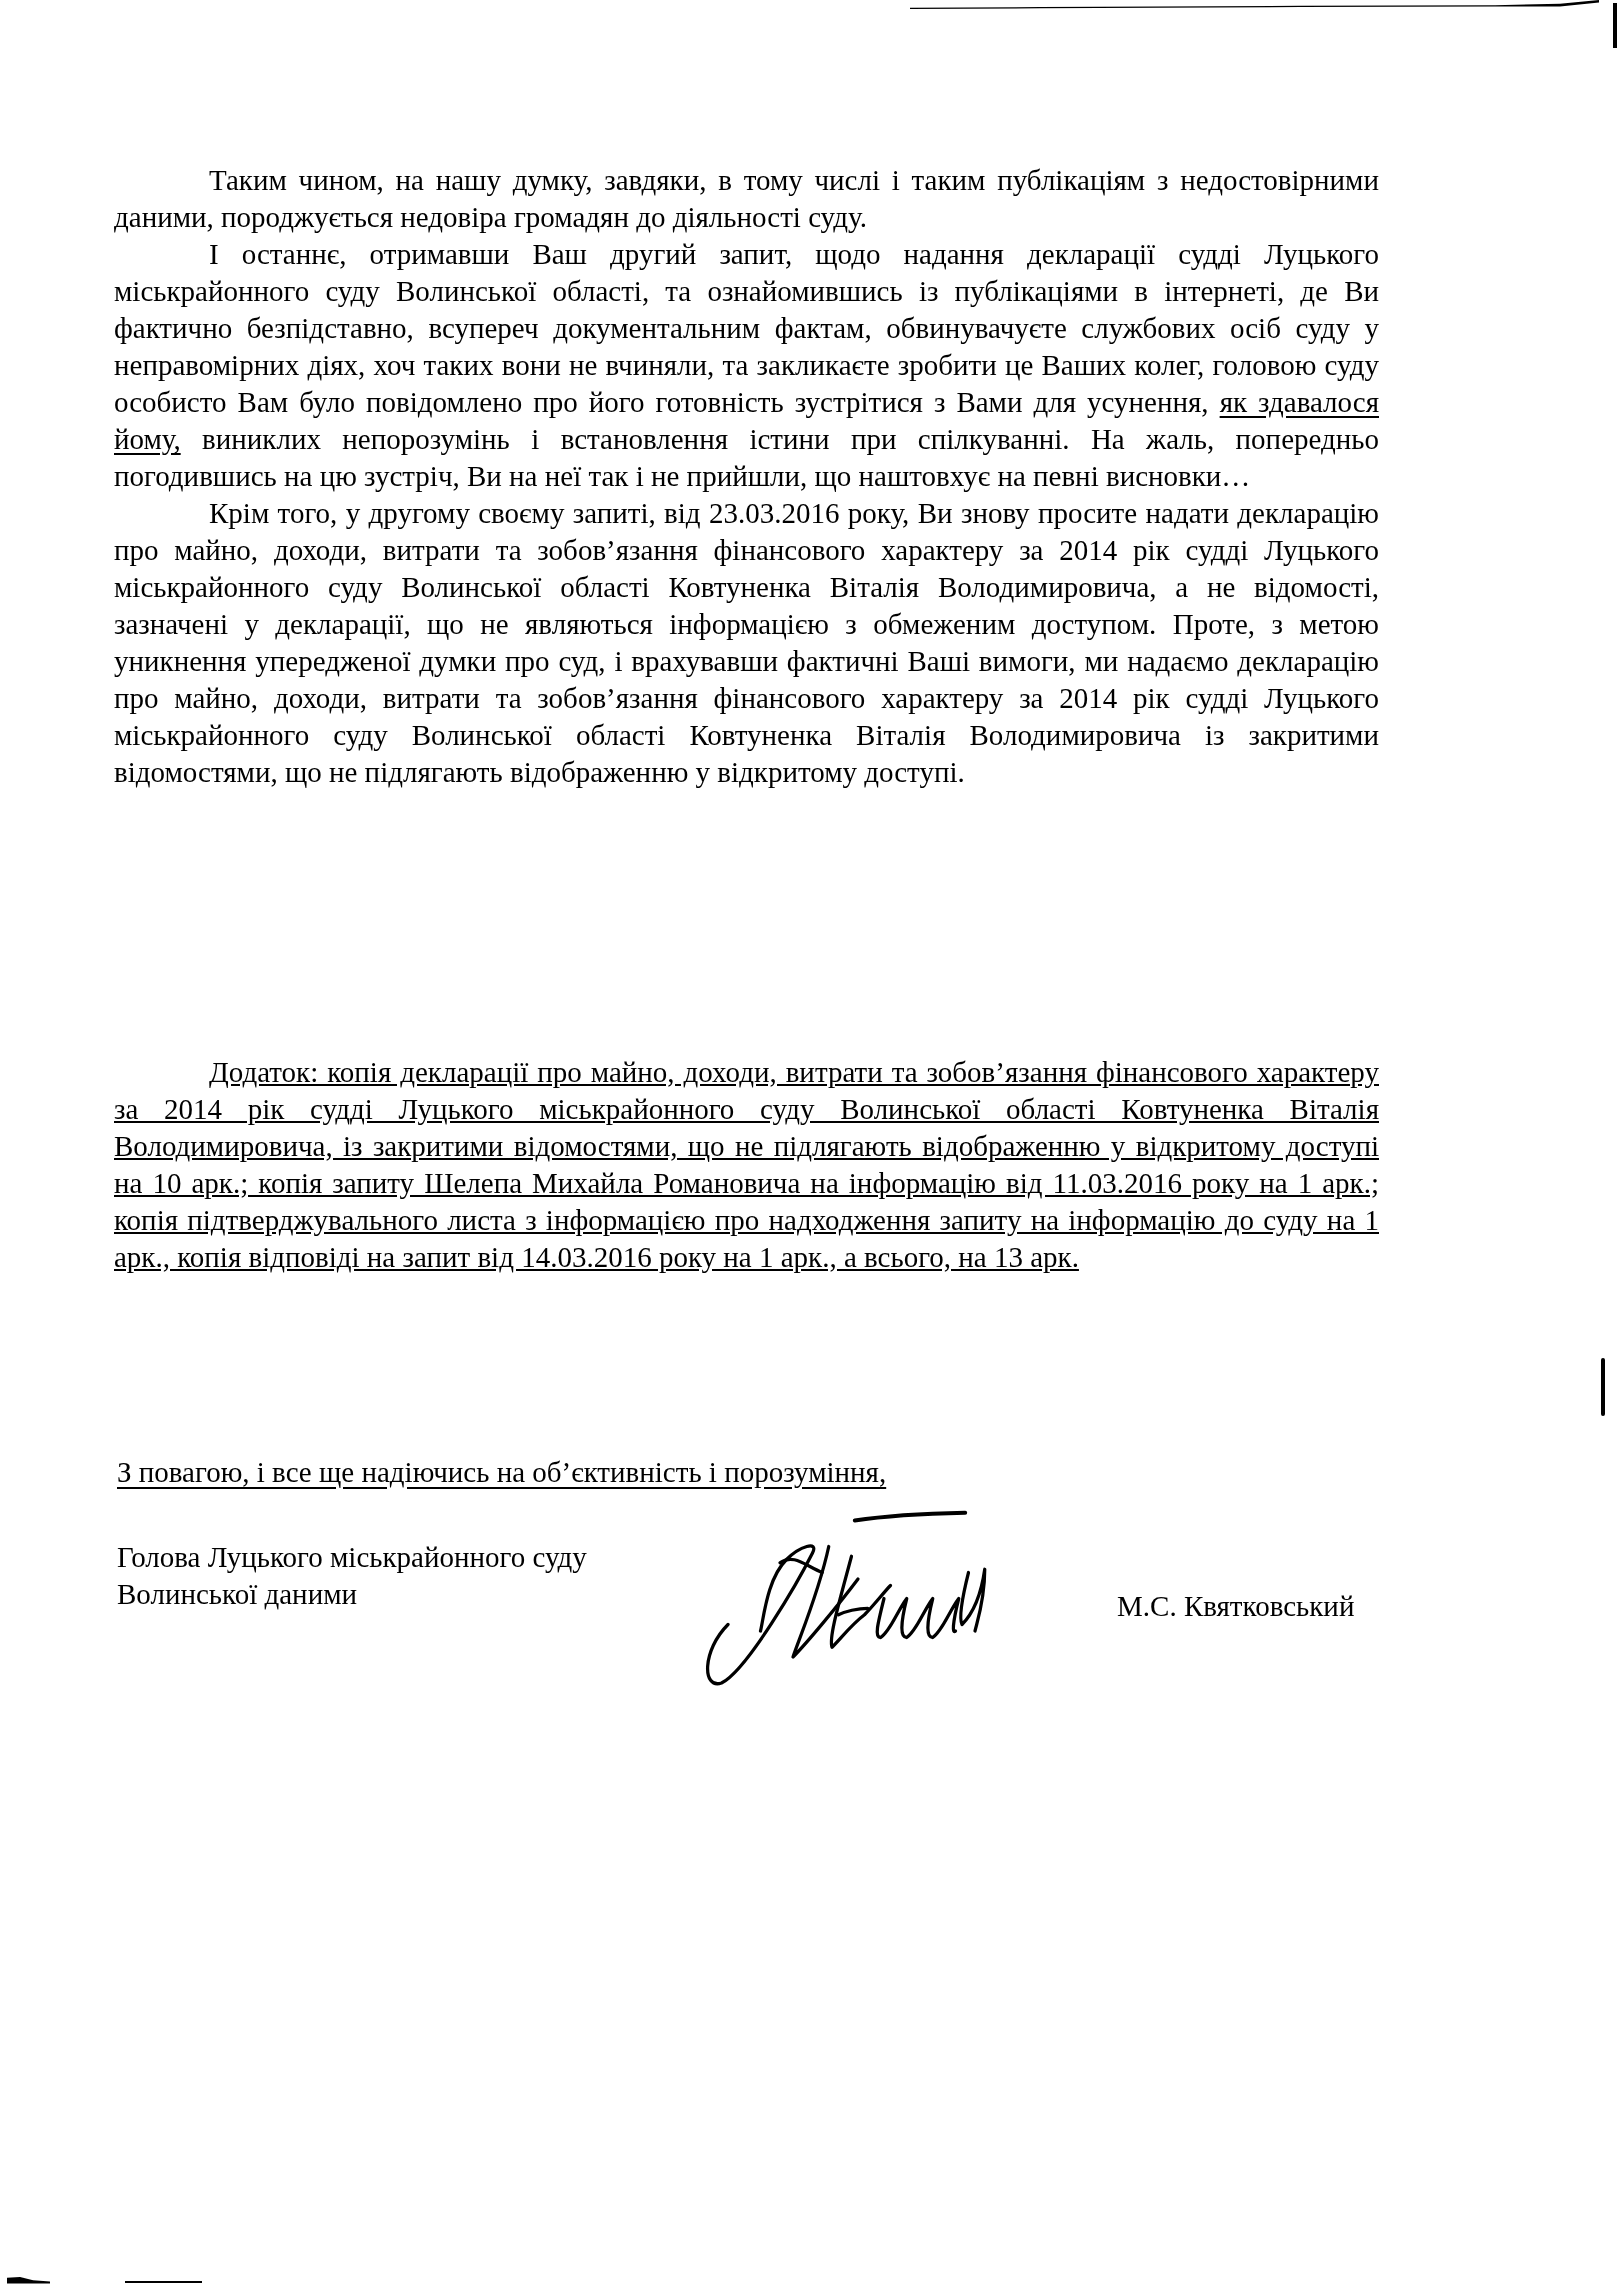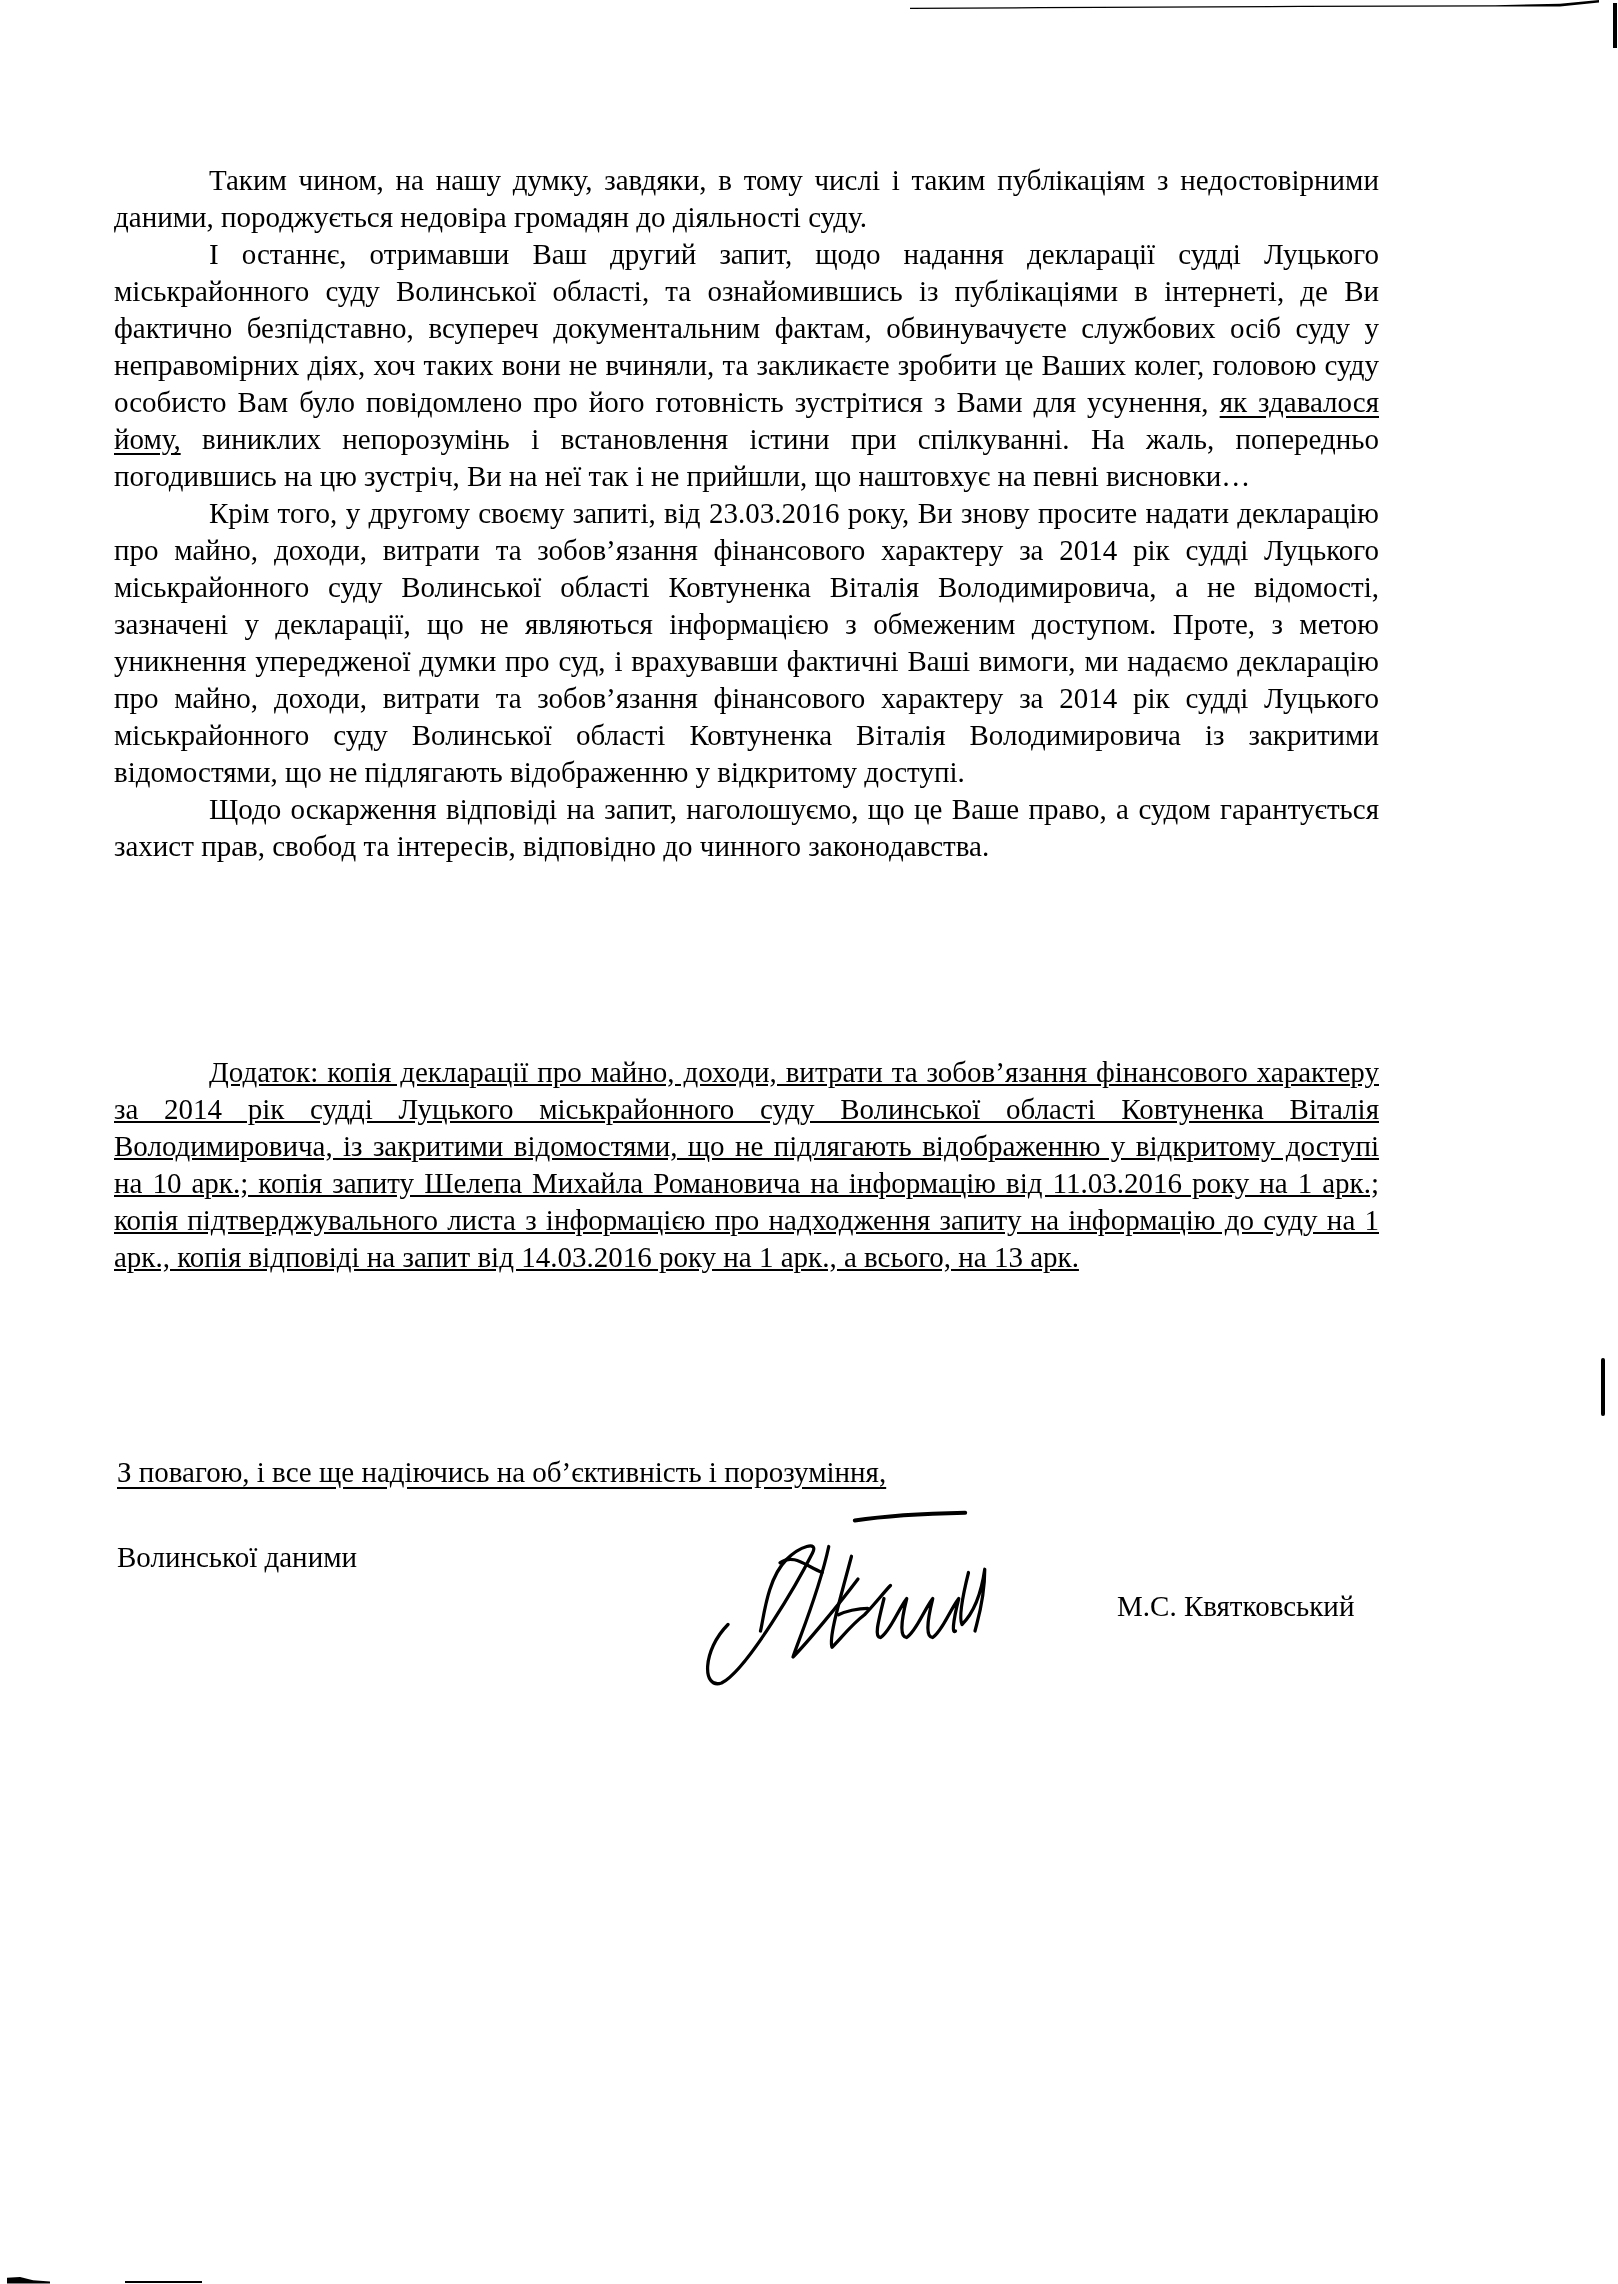--- a/index.html
+++ b/index.html
@@ -32,30 +32,30 @@
   <div class="scan-edge-right"></div>
   <svg class="scan-bottom-left" viewBox="0 0 66 10" preserveAspectRatio="none">
     <path d="M0 1 L20 0 L40 5 L66 7 L66 10 L0 10 Z" fill="#000"></path>
   </svg>
   <div class="scan-bottom-line"></div>
 
   <div class="body-text">
     <p class="para">Таким чином, на нашу думку, завдяки, в тому числі і таким публікаціям з недостовірними даними, породжується недовіра громадян до діяльності суду.</p>
     <p class="para"><span>І останнє, отримавши Ваш другий запит, щодо надання декларації судді Луцького міськрайонного суду Волинської області, та ознайомившись із публікаціями в інтернеті, де Ви фактично безпідставно, всупереч документальним фактам, обвинувачуєте службових осіб суду у неправомірних діях, хоч таких вони не вчиняли, та закликаєте зробити це Ваших колег, головою суду особисто Вам було повідомлено про його готовність зустрітися з Вами для усунення, </span><span class="u">як здавалося йому,</span><span> виниклих непорозумінь і встановлення істини при спілкуванні. На жаль, попередньо погодившись на цю зустріч, Ви на неї так і не прийшли, що наштовхує на певні висновки…</span></p>
     <p class="para">Крім того, у другому своєму запиті, від 23.03.2016 року, Ви знову просите надати декларацію про майно, доходи, витрати та зобов’язання фінансового характеру за 2014 рік судді Луцького міськрайонного суду Волинської області Ковтуненка Віталія Володимировича, а не відомості, зазначені у декларації, що не являються інформацією з обмеженим доступом. Проте, з метою уникнення упередженої думки про суд, і врахувавши фактичні Ваші вимоги, ми надаємо  декларацію про майно, доходи, витрати та зобов’язання фінансового характеру за 2014 рік судді Луцького міськрайонного суду Волинської області Ковтуненка Віталія Володимировича із закритими відомостями, що не підлягають відображенню у відкритому доступі.</p>
-    <p class="para">Щодо оскарження відповіді на запит, наголошуємо, що це Ваше право, а судом гарантується захист прав, свобод та інтересів, відповідно до чинного законодавства.</p>
   </div>
 
   <div class="attachment">
     <p class="para">Додаток: копія декларації про майно, доходи, витрати та зобов’язання фінансового характеру за 2014 рік судді Луцького міськрайонного суду Волинської області Ковтуненка Віталія Володимировича, із закритими відомостями, що не підлягають відображенню у відкритому доступі на 10 арк.; копія запиту Шелепа Михайла Романовича на інформацію від 11.03.2016 року на 1 арк.; копія підтверджувального листа з інформацією про надходження запиту на інформацію до суду на 1 арк., копія відповіді на запит від 14.03.2016 року на 1 арк., а всього, на 13 арк.</p>
   </div>
 
   <div class="closing">З повагою, і все ще надіючись на об’єктивність і порозуміння,</div>
 
   <div class="sig-title">
+    <div>Голова Луцького міськрайонного суду</div>
     <div>Волинської даними</div>
   </div>
 
   <svg class="signature" viewBox="0 0 700 340">
     <g fill="none" stroke="#000" stroke-width="5" stroke-linecap="round" stroke-linejoin="round">
       <path d="M255 70 Q320 60 425 58" stroke-width="6"></path>
       <path d="M60 230 C20 270 20 330 50 320 C90 300 170 160 190 120 C200 100 170 110 150 130 C120 160 115 220 110 240"></path>
       <path d="M140 135 C160 120 180 140 205 150"></path>
       <path d="M215 110 C200 180 170 250 160 280 C180 260 230 200 260 160"></path>
       <path d="M250 125 C230 200 215 250 220 265 C235 250 250 230 270 215 C285 200 300 180 310 170"></path>

